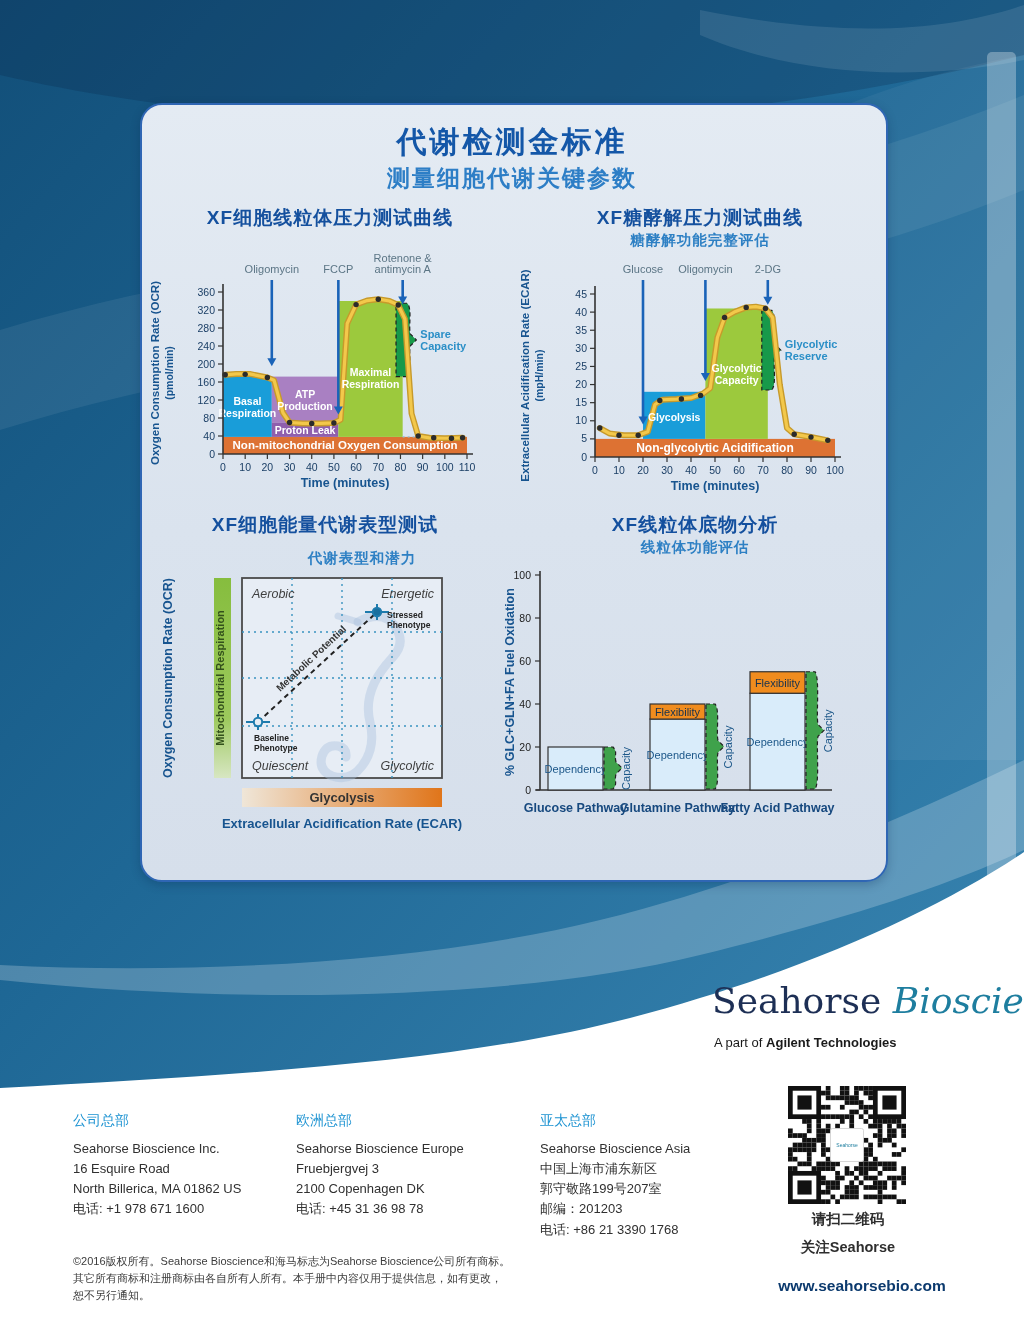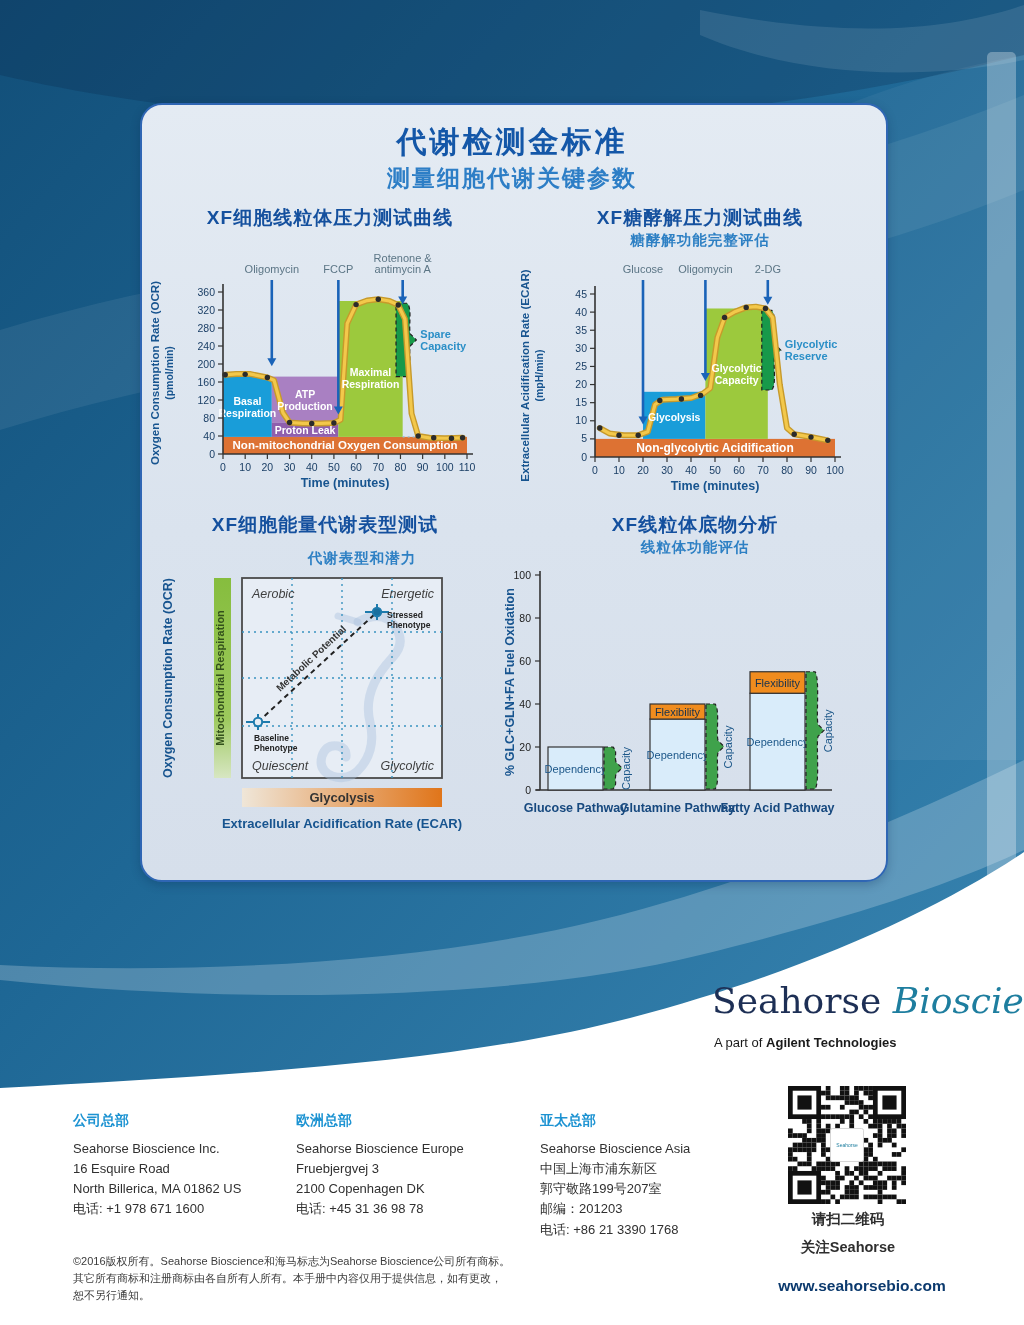--- a/index.html
+++ b/index.html
@@ -15,21 +15,21 @@
   .main-title{left:140px;top:122px;width:744px;font-size:30px;font-weight:bold;color:#1457a8;letter-spacing:3px;}
   .main-sub{left:140px;top:163px;width:744px;font-size:23px;font-weight:bold;color:#2d7ec6;letter-spacing:2px;}
   .chart-title{font-size:19px;font-weight:bold;color:#14509e;letter-spacing:1px;}
   .chart-sub{font-size:14.5px;font-weight:bold;color:#2e80c4;letter-spacing:1px;}
   
   .logo-line{left:712px;top:980px;width:270px;font-family:"DejaVu Serif",serif;font-size:36px;color:#1d2f55;white-space:nowrap;}
   .logo-line .bio{font-style:italic;color:#1e7e9f;}
   .tagline{left:714px;top:1035px;width:270px;font-size:13px;color:#1a1a1a;white-space:nowrap;}
   .tagline b{font-weight:bold;}
   .office{top:1112px;width:215px;}
-  .office h4{margin:0 0 9px 0;font-size:14px;color:#1d93d2;font-weight:bold;}
+  .office h4{margin:0 0 9px 0;font-size:14px;color:#1d93d2;font-weight:normal;}
   .office div{font-size:13px;color:#303030;line-height:1.55;}
   .legal{left:73px;top:1253px;width:480px;font-size:11px;color:#3c3c3c;line-height:1.55;}
   .qr-caption{left:758px;top:1206px;width:180px;font-size:14.5px;color:#2e2e2e;line-height:1.9;font-weight:bold;}
   .website{left:762px;top:1277px;width:200px;font-size:15.5px;font-weight:bold;color:#0c3a6e;}
 </style>
 </head>
 <body>
 <div id="page">
 
 <svg class="abs" style="left:0;top:0;" width="1024" height="1325" viewBox="0 0 1024 1325">

